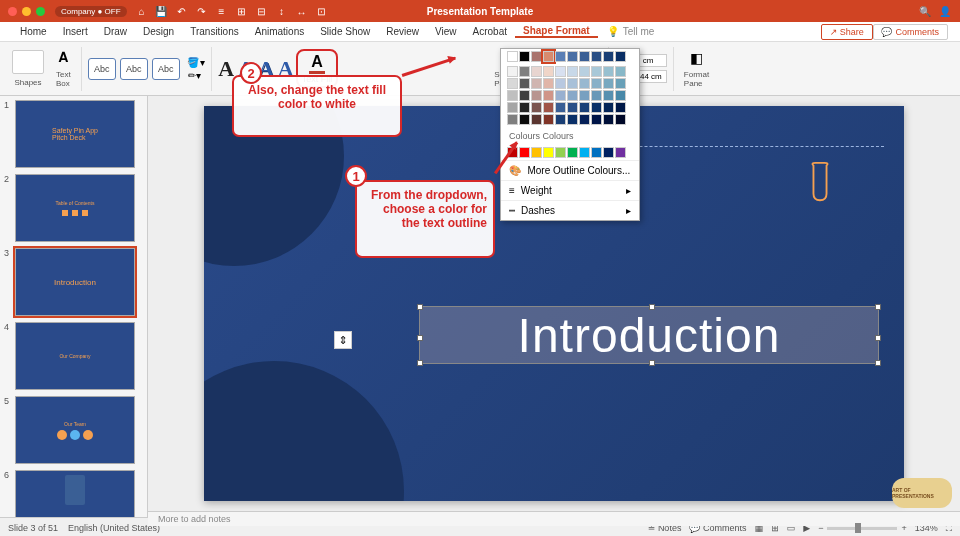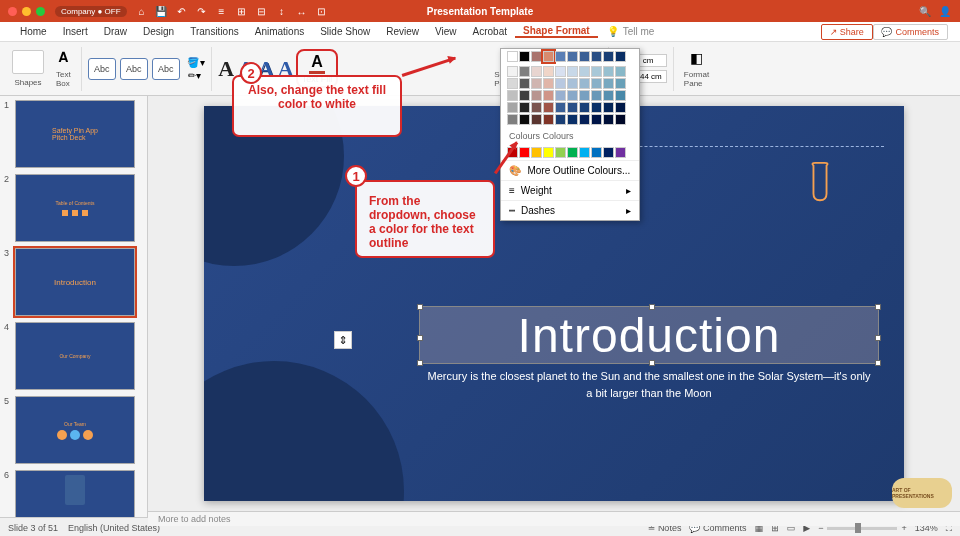--- a/index.html
+++ b/index.html
@@ -258,21 +258,21 @@
   <div class="dditem">🎨 <span>More Outline Colours...</span></div>
   <div class="dditem">≡ <span>Weight</span><span style="margin-left:auto">▸</span></div>
   <div class="dditem">┅ <span>Dashes</span><span style="margin-left:auto">▸</span></div>
 </div>
 
 <div class="badge" style="left:240px;top:62px">2</div>
 <div class="redbox" style="left:232px;top:75px;width:170px;height:62px;padding:6px;text-align:center;color:#d62828;font-weight:bold;font-size:12px">Also, change the text fill color to white</div>
 <div class="arrow" style="left:402px;top:74px;width:56px;transform:rotate(-18deg);transform-origin:left"></div>
 
 <div class="badge" style="left:345px;top:165px">1</div>
-<div class="redbox" style="left:355px;top:180px;width:140px;height:78px;padding:12px;text-align:left;color:#d62828;font-weight:bold;font-size:12px">From the dropdown, choose a color for the text outline</div>
+<div class="redbox" style="left:355px;top:180px;width:140px;height:78px;padding:6px;text-align:right;color:#d62828;font-weight:bold;font-size:12px">From the dropdown, choose a color for the text outline</div>
 <div class="arrow" style="left:495px;top:172px;width:38px;transform:rotate(-55deg);transform-origin:left"></div>
 
 <div class="main">
   <div class="thumbs">
     <div class="thumb">
         <span class="num">1</span>
         <div class="slide">
           <span style="color:#f5a050;font-size:7px;white-space:pre">Safety Pin App
 Pitch Deck</span>
         </div>
@@ -335,21 +335,20 @@
             <span style="left:-3px;top:-3px"></span>
               <span style="right:-3px;top:-3px"></span>
             <span style="left:-3px;bottom:-3px"></span>
               <span style="right:-3px;bottom:-3px"></span>
             <span style="left:50%;top:-3px"></span>
               <span style="left:50%;bottom:-3px"></span>
             <span style="left:-3px;top:50%"></span>
               <span style="right:-3px;top:50%"></span>
           </div>
         </div>
-        <div class="subtext">Mercury is the closest planet to the Sun and the smallest one in the Solar System—it's only a bit larger than the Moon</div>
       </div>
     </div>
     <div class="notes">More to add notes</div>
   </div>
 </div>
 
 <div class="statusbar">
   <span>Slide 3 of 51</span>
   <span>English (United States)</span>
   <div class="right">

